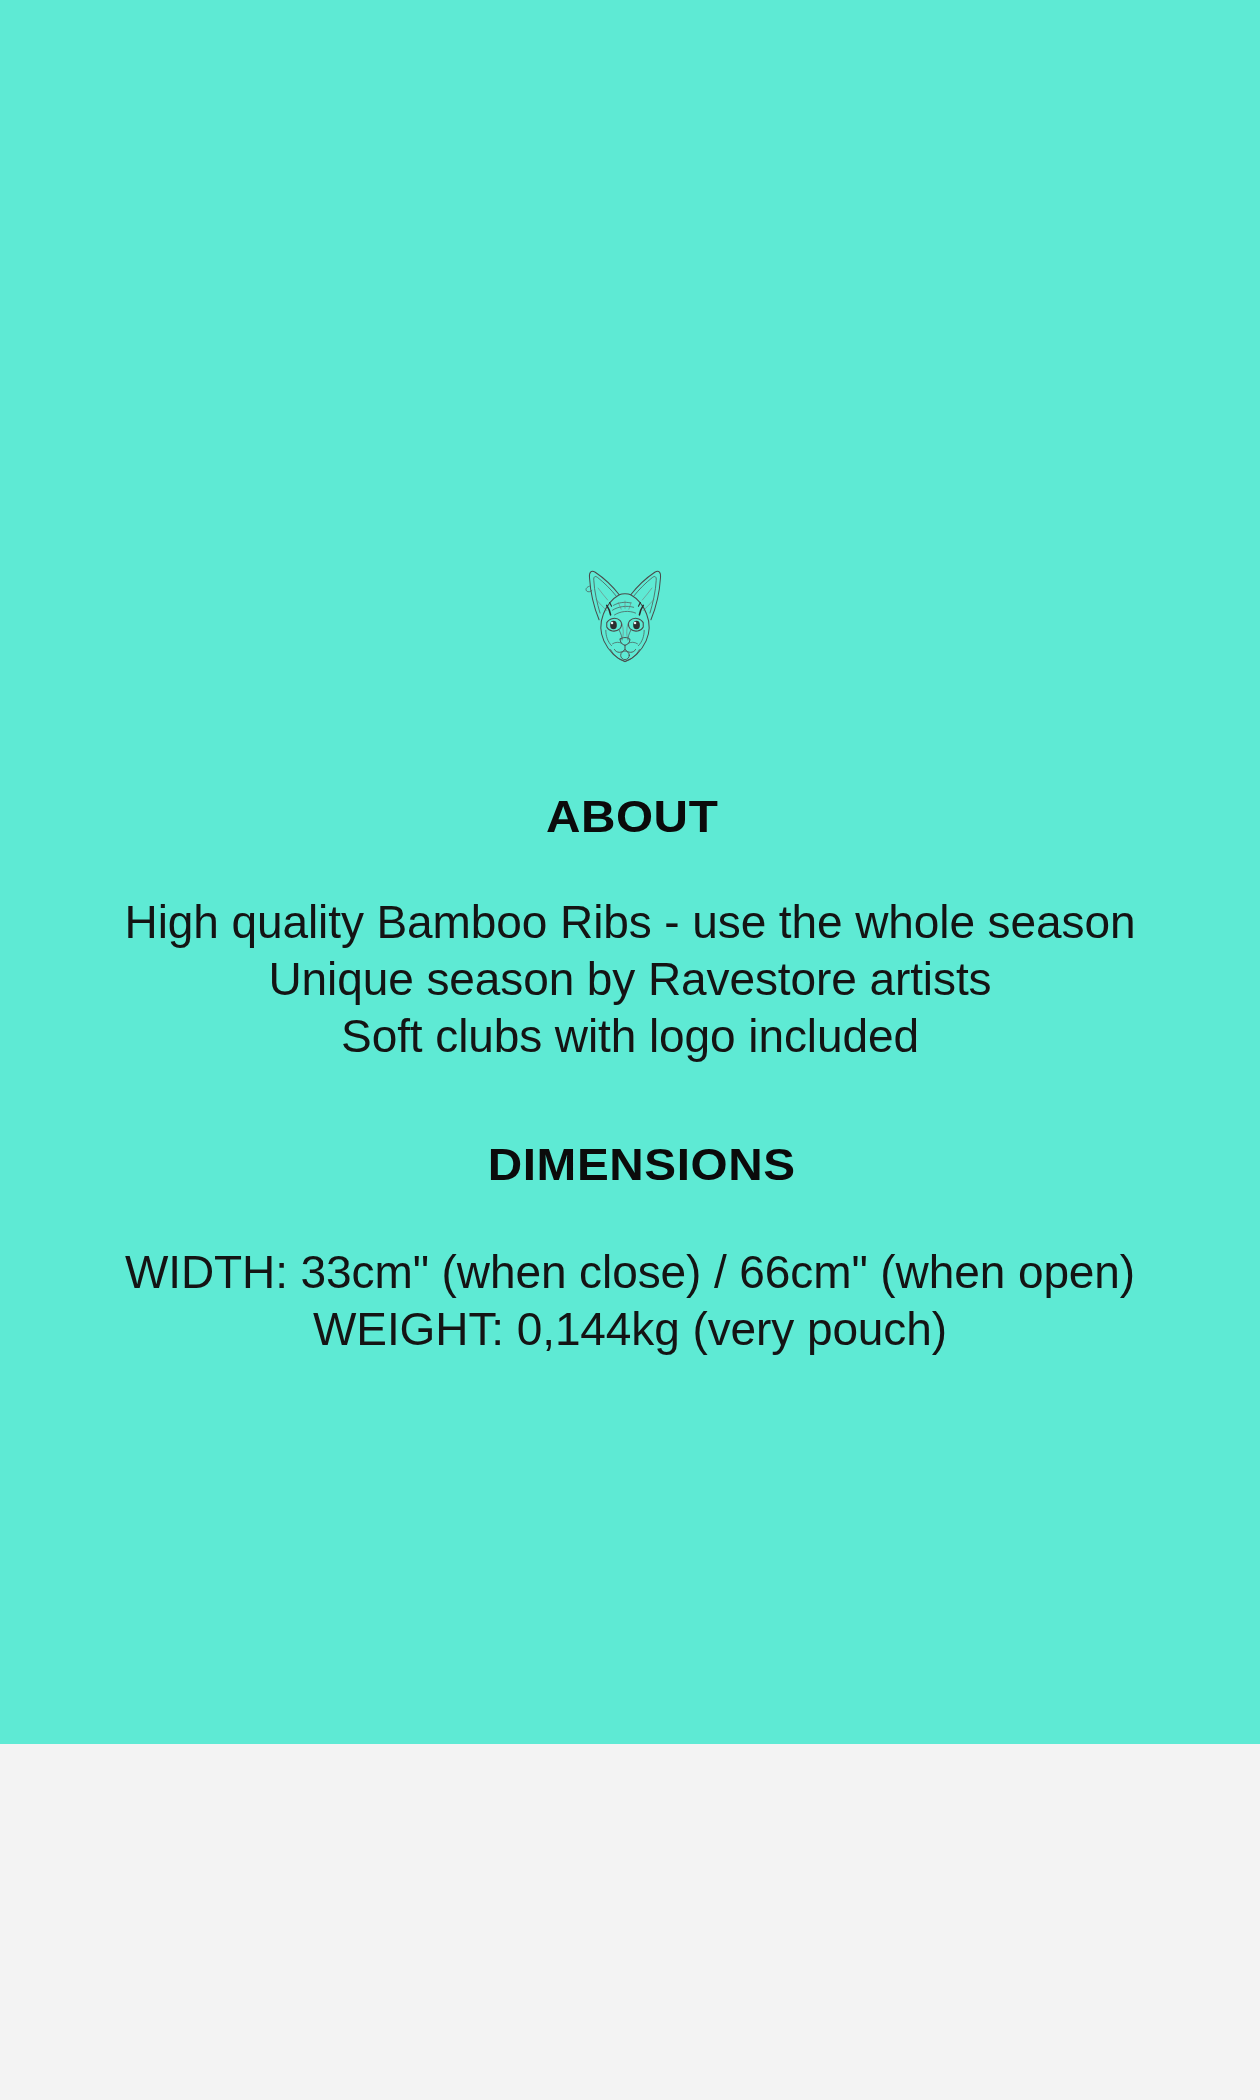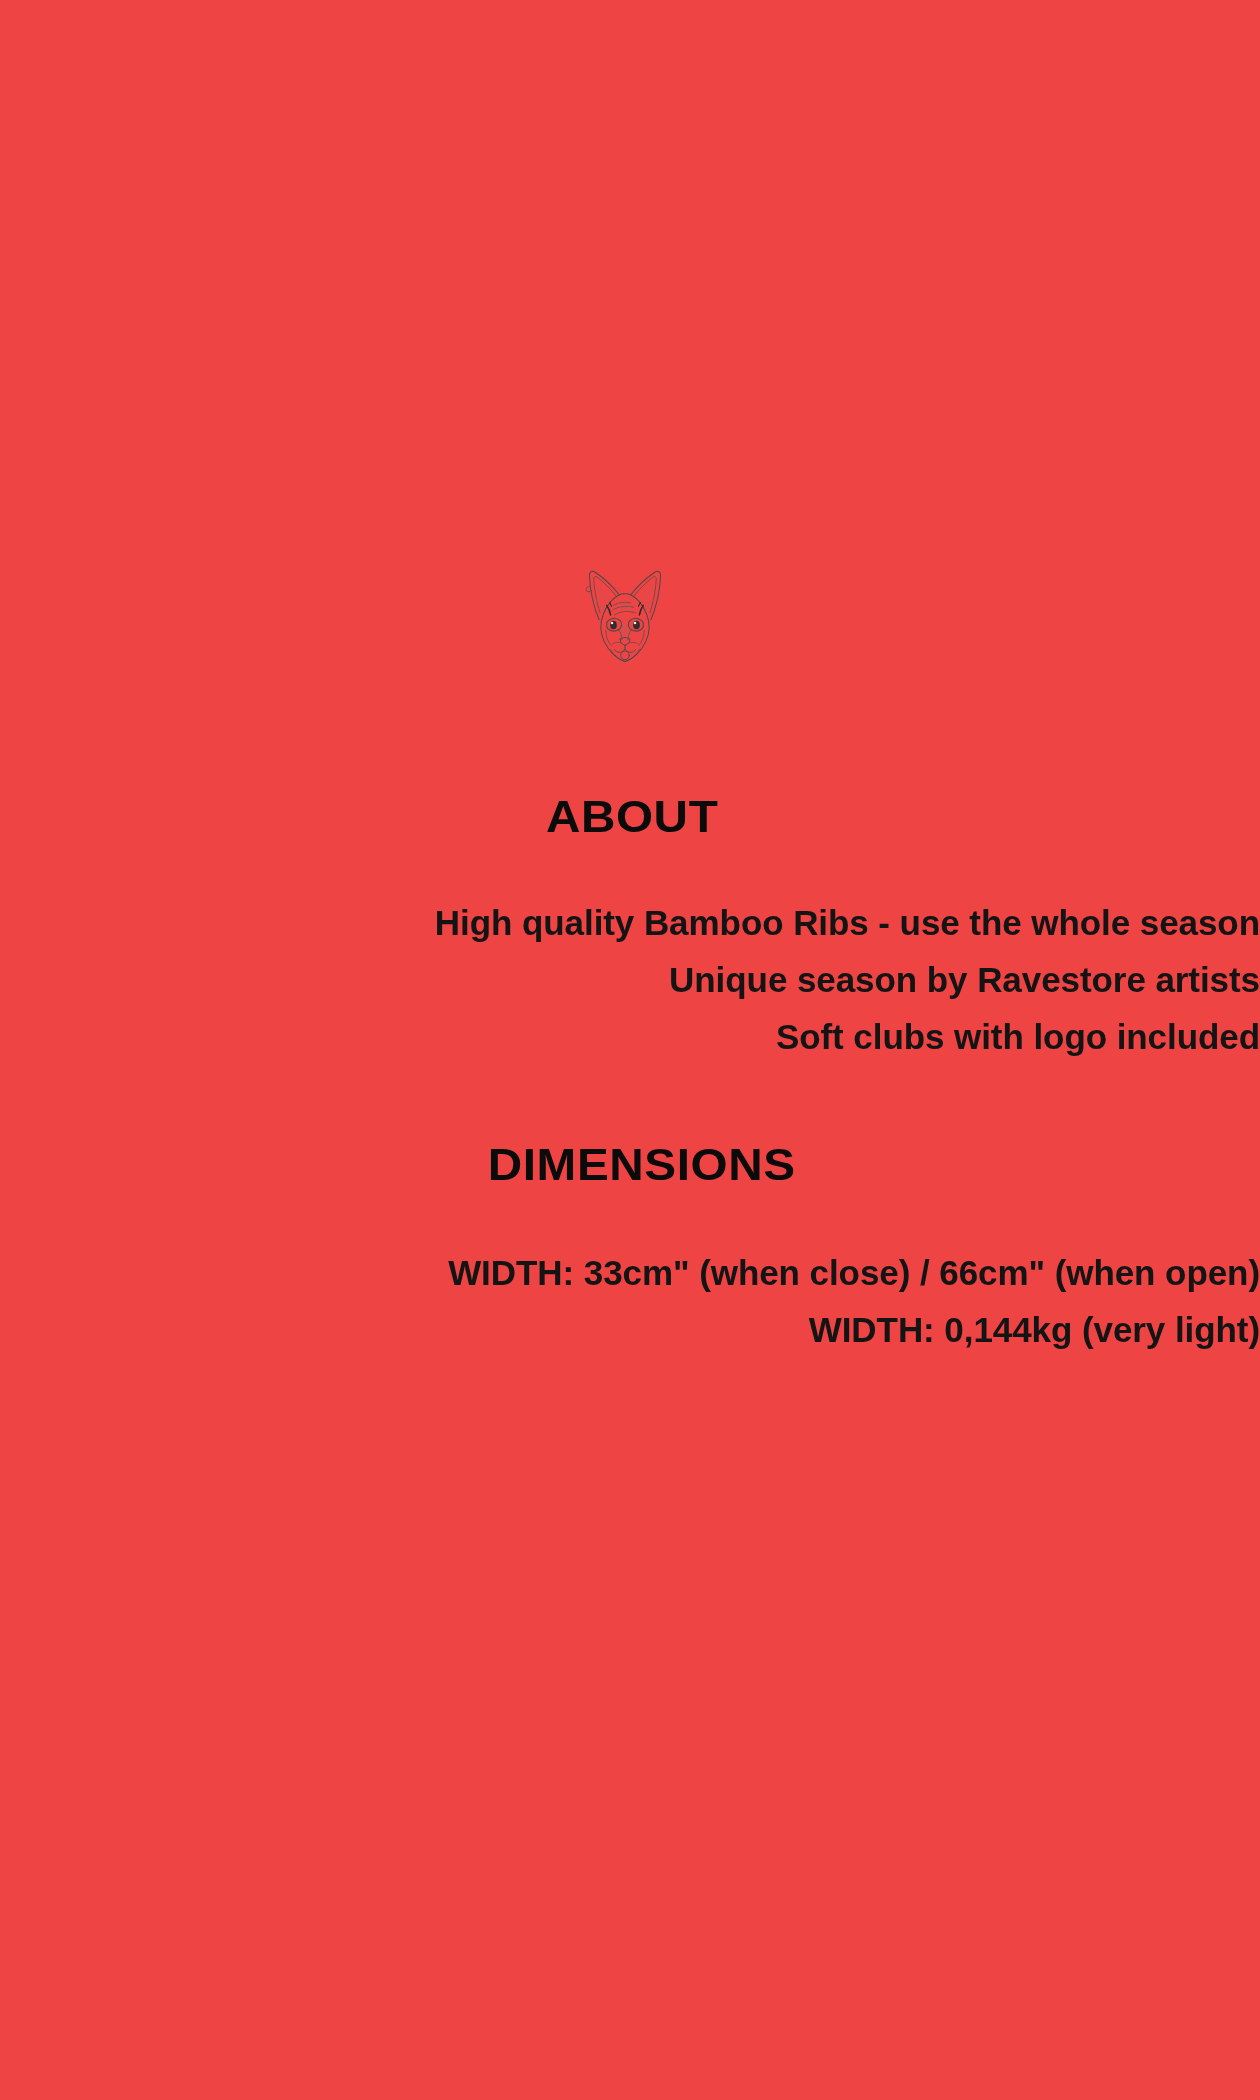--- a/index.html
+++ b/index.html
@@ -11,22 +11,22 @@
     height: 2100px;
     background: #f3f3f3;
     font-family: "Liberation Sans", sans-serif;
     color: #111111;
     overflow: hidden;
   }
 
   .page {
     position: relative;
     width: 1260px;
-    height: 2100px;
-    background: #ef4444;
+    height: 1744px;
+    background: #5eead4;
   }
 
   
   .brand-logo {
     position: absolute;
     left: 0;
     right: 0;
     top: 558px;
     display: flex;
     justify-content: center;
@@ -67,26 +67,25 @@
 
   .heading-dimensions {
     font-size: 45px;
     line-height: 54px;
     margin: 0;
     padding-left: 22px;
   }
 
   .body-block {
     font-family: "Liberation Sans", sans-serif;
-    font-weight: 700;
-    font-size: 35px;
+    font-weight: 400;
+    font-size: 46px;
     line-height: 57px;
     color: #141414;
     letter-spacing: -0.002em;
-    text-align: right;
   }
 
   .body-line {
     display: block;
     white-space: nowrap;
   }
 
   .gap-after-about  { height: 50px; }
   .gap-before-dims  { height: 73px; }
   .gap-after-dims   { height: 52px; }
@@ -178,17 +177,17 @@
     </div>
 
     <div class="gap-before-dims"></div>
 
     <h2 class="section-heading heading-dimensions">DIMENSIONS</h2>
 
     <div class="gap-after-dims"></div>
 
     <div class="body-block">
       <span class="body-line">WIDTH: 33cm" (when close) / 66cm" (when open)</span>
-      <span class="body-line">WIDTH: 0,144kg (very light)</span>
+      <span class="body-line">WEIGHT: 0,144kg (very pouch)</span>
     </div>
 
   </div>
 </div>
 
 </body></html>

